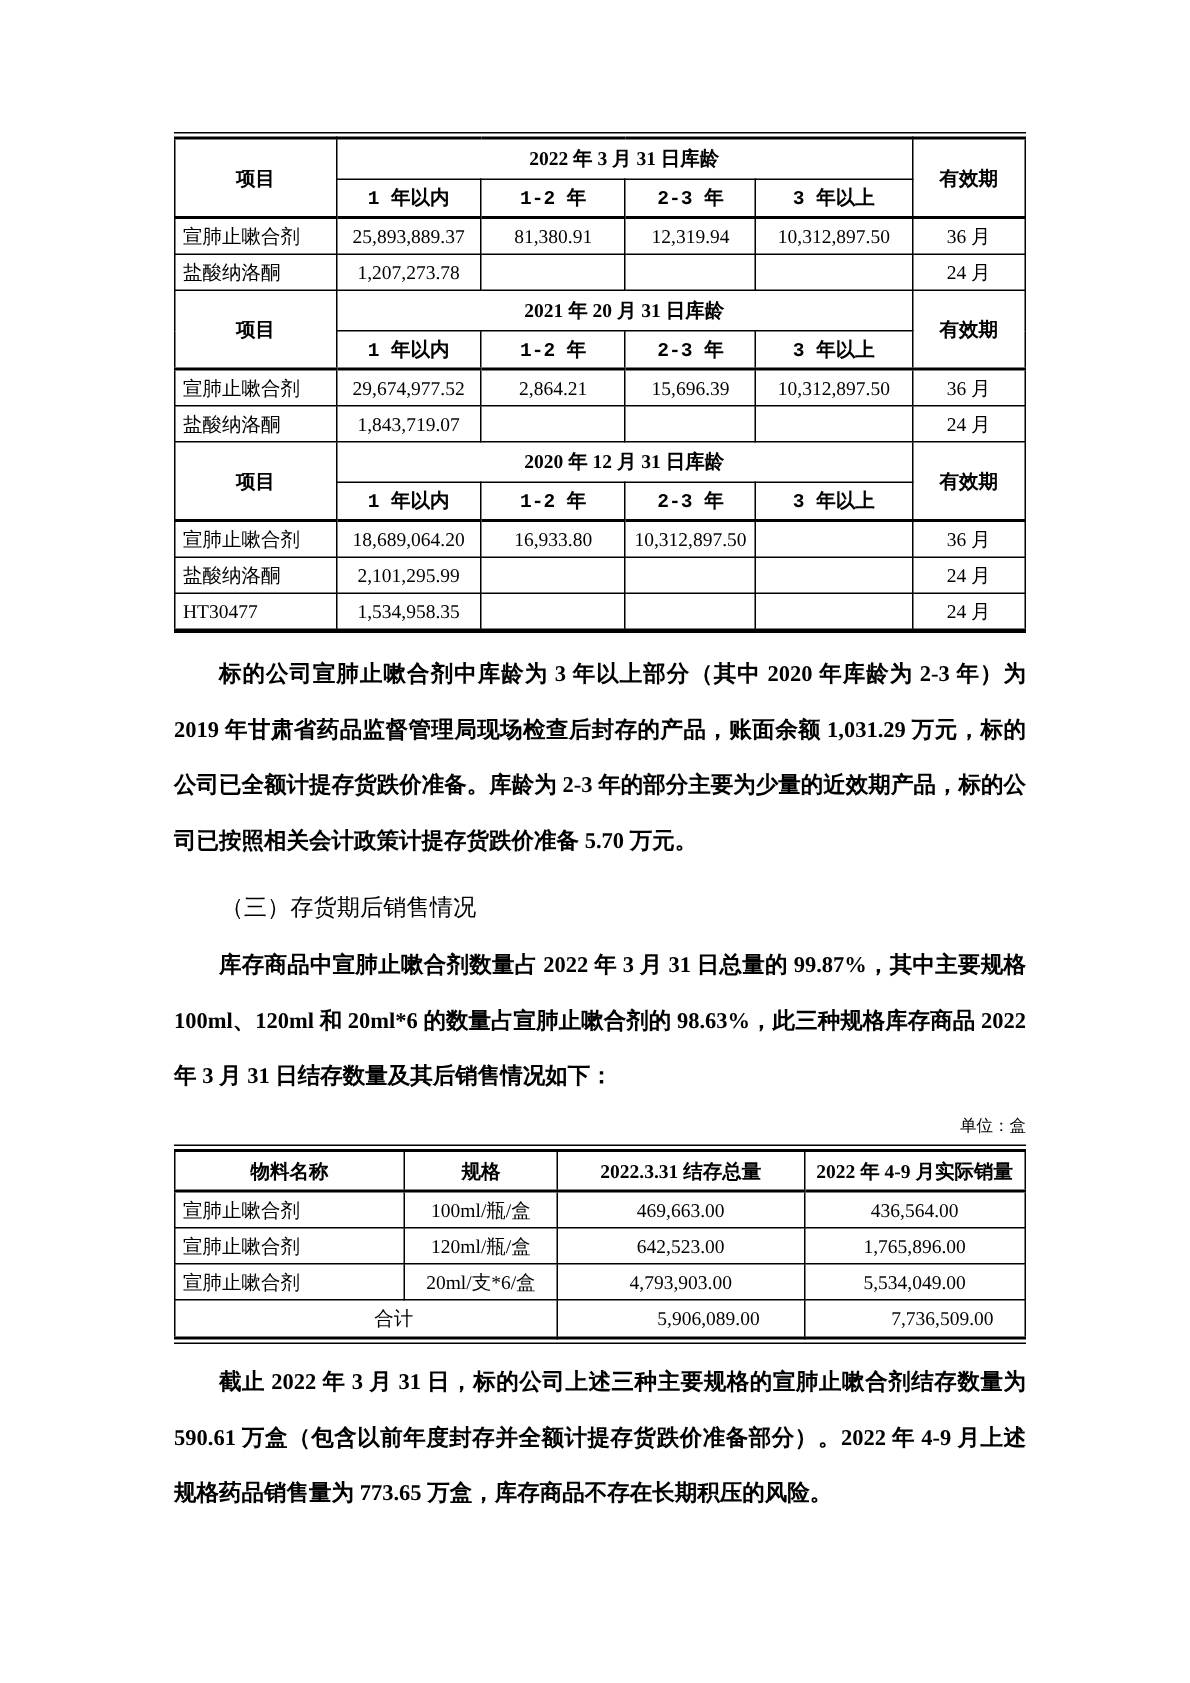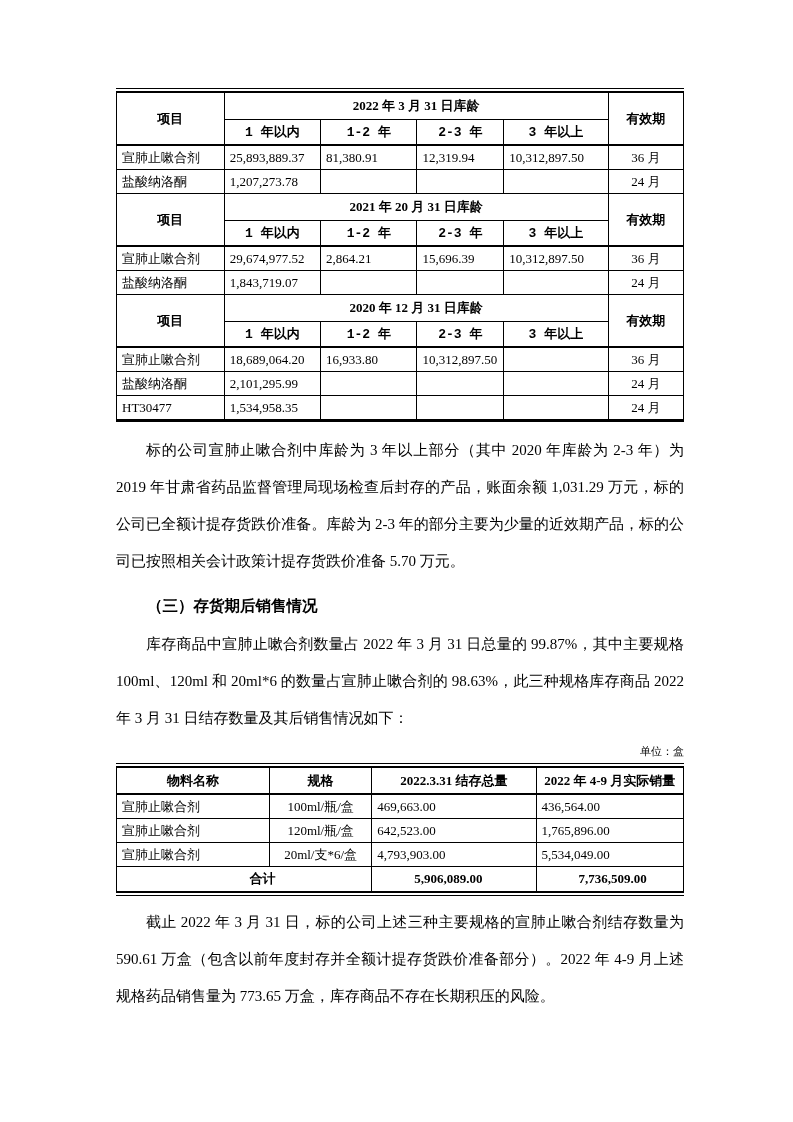--- a/index.html
+++ b/index.html
@@ -15,33 +15,33 @@
   .rule{height:1px;background:#000;}
   .rule-top{margin-bottom:2px;}
   .rule-bottom{margin-top:2px;}
   table{border-collapse:collapse;width:100%;table-layout:fixed;font-size:13px;}
   th,td{border:1px solid #000;padding:0 5px;height:23px;font-weight:normal;overflow:hidden;white-space:nowrap;}
   table.aging{border-top:2px solid #000;border-bottom:3px solid #000;}
   table.sales{border-top:2px solid #000;border-bottom:2px solid #000;}
   .hc{font-weight:bold;text-align:center;}
   .sub{border-bottom:2px solid #000;}
   .span2{border-bottom:2px solid #000;}
-  .num{text-align:left;}
+  .num{text-align:center;}
   .name{text-align:left;}
   .mid{text-align:center;margin-top:44px;}
   tr[data-name="aging-header-row"] th{height:26px;}
   tr[data-name="aging-subheader-row"] th{height:24px;font-family:Liberation Mono, monospace;}
   table.sales thead th{height:25px;border-bottom:2px solid #000;}
-  tr[data-name="sales-total-row"] td{font-weight:bold;height:24px;padding-left:42px;}
+  tr[data-name="sales-total-row"] td{font-weight:normal;height:24px;padding-left:42px;}
 
   
-  .para{font-size:15px;line-height:37px;text-align:justify;text-indent:2em;margin:0;}
+  .para{font-size:15px;line-height:37px;text-align:justify;text-indent:2em;margin:0;font-weight:bold;}
   .p-first{margin-top:10px;}
   .p-last{margin-top:8px;}
-  .heading{font-size:15.5px;font-weight:bold;margin:14px 0 8px 0;text-indent:2em;line-height:24px;}
+  .heading{font-size:15.5px;font-weight:normal;margin:14px 0 8px 0;text-indent:2em;line-height:24px;}
   .unit-label{font-size:11px;text-align:right;margin:5px 0 3px 0;line-height:18px;}
 </style>
 </head>
 <body>
 
 <div class="page" data-name="document-page">
   <div class="content" data-name="page-content">
 
     <div class="table-block" data-name="inventory-aging-table-block">
       <div class="rule rule-top" data-name="table-top-rule"></div>

